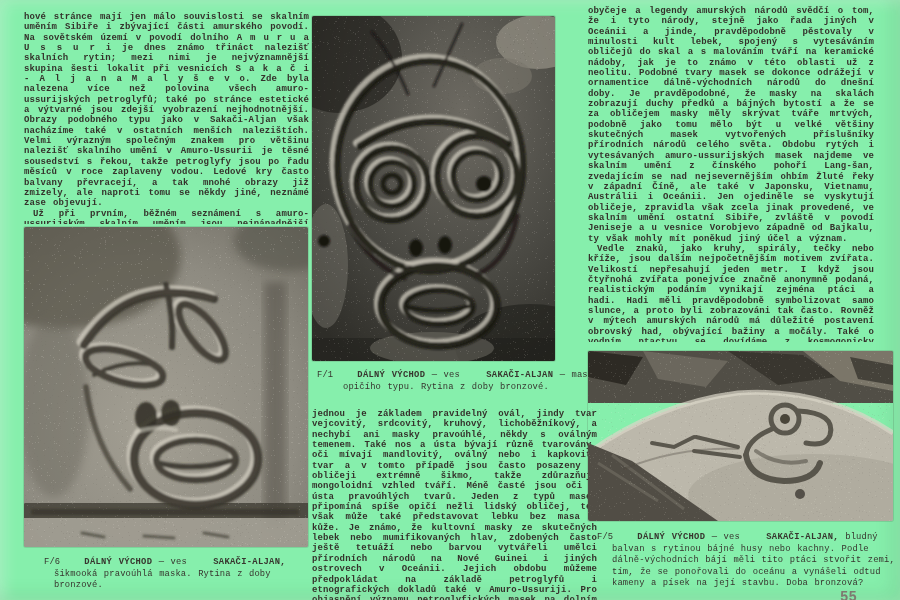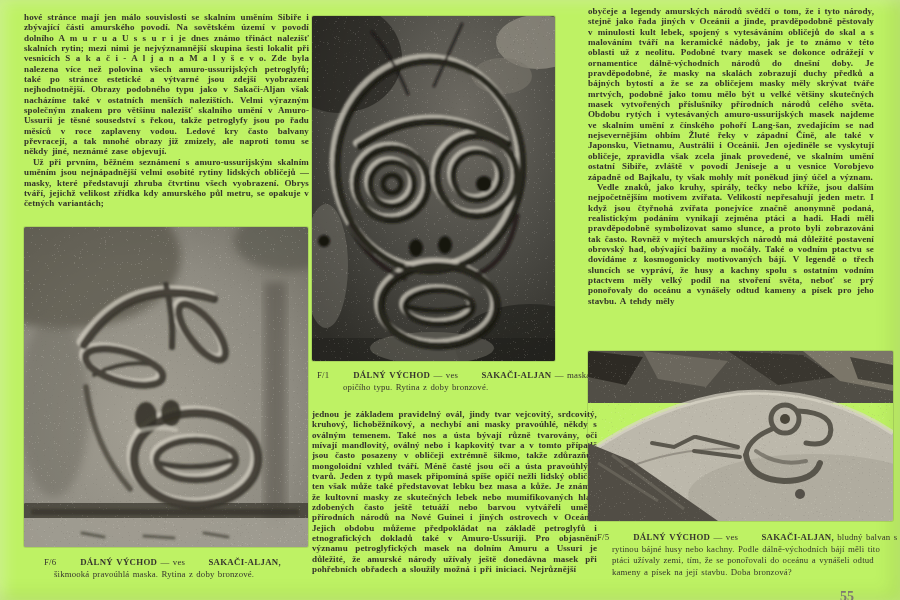--- a/index.html
+++ b/index.html
@@ -1,20 +1,20 @@
 <!DOCTYPE html>
 <html lang="cs"><head>
 <meta charset="utf-8">
 <style>
   html,body{margin:0;padding:0;background:#b0aca1;}
   .page{
     position:relative;width:900px;height:600px;overflow:hidden;
-    background:#bef264;
+    background:#86efac;
     box-shadow:inset -8px -5px 18px rgba(60,55,40,.10), inset 5px 3px 14px rgba(255,255,255,.28);
-    font-family:Liberation Serif, serif;
+    font-family:Liberation Mono, monospace;
   }
   .textblock{
     position:absolute;text-align:justify;font-weight:bold;
     font-size:9px;line-height:10.35px;letter-spacing:.12px;word-spacing:1.4px;
     color:#34322b;overflow:hidden;
   }
   .textblock p{margin:0;}
   .textblock p.indent{text-indent:9px;}
   #left-text{left:24px;top:12px;width:285px;height:212px;}
   #mid-text{left:312px;top:409px;width:285px;height:191px;}
@@ -247,18 +247,18 @@
         <path d="M 168 100 Q 190 116 218 110" stroke-width="4" opacity=".6"></path>
         <path d="M 150 96 L 108 86 M 152 106 L 106 100" stroke-width="4"></path>
         <path d="M 106 86 L 86 96 L 64 92" stroke-width="4"></path>
         <circle cx="212" cy="143" r="5" fill="#45413a" stroke="none"></circle>
         <path d="M 36 118 Q 90 96 150 98" stroke-width="2" opacity=".4"></path>
       </g>
     </svg>
   </figure>
 
   <figcaption class="caption" id="cap-f5">
-    <span class="fig-id">F/5</span><b>DÁLNÝ VÝCHOD</b><span> — ves </span><b>SAKAČI-ALJAN,</b><span> bludný balvan s rytinou bájné husy nebo kachny. Podle dálně-východních bájí měli tito ptáci užívaly zemi, tím, že se ponořovali do oceánu a vynášeli odtud kameny a písek na její stavbu. Doba bronzová?</span>
+    <span class="fig-id">F/5</span><b>DÁLNÝ VÝCHOD</b><span> — ves </span><b>SAKAČI-ALJAN,</b><span> bludný balvan s rytinou bájné husy nebo kachny. Podle dálně-východních bájí měli tito ptáci stvořit zemi, tím, že se ponořovali do oceánu a vynášeli odtud kameny a písek na její stavbu. Doba bronzová?</span>
   </figcaption>
 
   <div class="pagenum">55</div>
 
 </div>
 
 </body></html>

